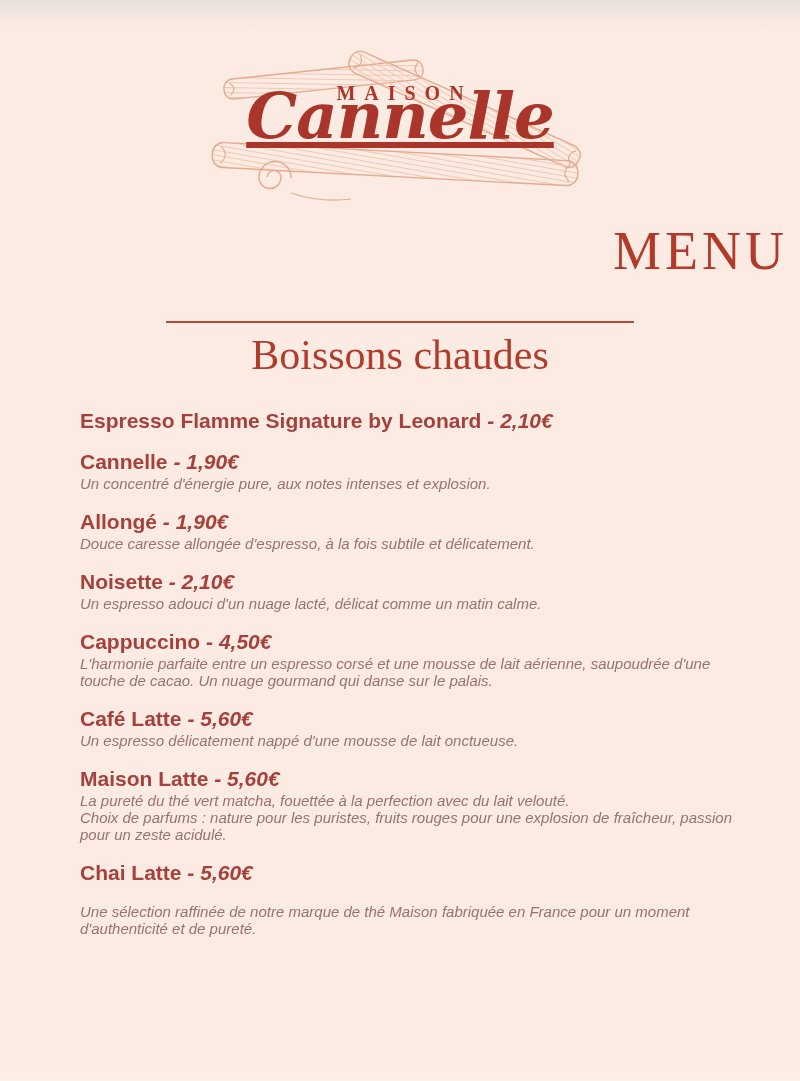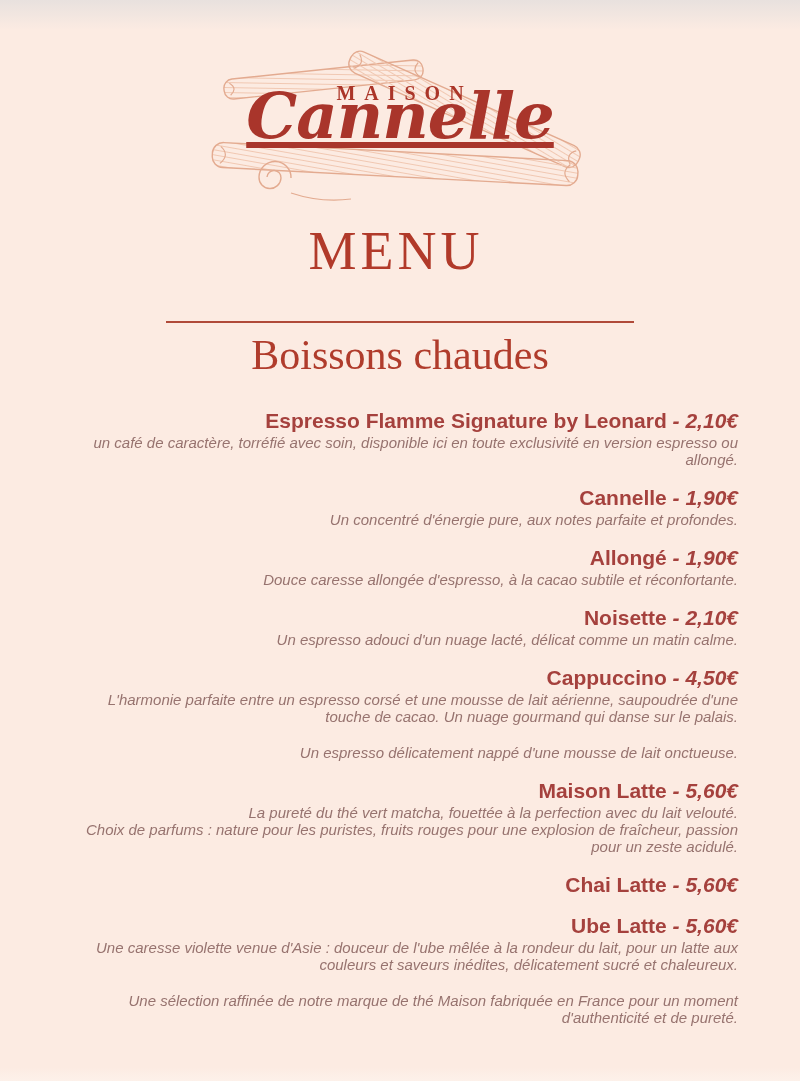--- a/index.html
+++ b/index.html
@@ -18,36 +18,36 @@
     font-family:"Liberation Serif",serif;font-size:20px;font-weight:600;
     letter-spacing:9px;color:#ab3528;text-indent:9px;
   }
   .logo-cannelle{
     position:absolute;top:44px;left:0;width:100%;text-align:center;
     font-family:"DejaVu Serif",serif;font-style:italic;font-weight:bold;
     font-size:64px;line-height:1.0;color:#a9352b;letter-spacing:-1px;text-decoration:underline;
   }
   
   .menu-title{
-    margin:14px 12px 0 0;text-align:center;
+    margin:14px 12px 0 0;text-align:right;
     font-family:"Liberation Serif",serif;font-weight:400;
     font-size:54px;line-height:1.0;color:#b13a2a;letter-spacing:4px;text-indent:4px;
   }
   .divider{
     width:468px;height:2px;background:#b04a39;border:none;
     margin:43px auto 0 auto;
   }
   .section-heading{
     margin:9px 0 0 0;text-align:center;
     font-family:"Liberation Serif",serif;font-weight:500;
     font-size:42px;line-height:1.1;color:#b03c2c;
   }
   
   .items{padding:32px 62px 0 80px;}
-  .item{margin:0 0 19px 0;text-align:right;}
+  .item{margin:0 0 19px 0;}
   .item-name-row{
     font-size:21px;line-height:22px;font-weight:bold;color:#a5413d;
   }
   .item-price,.item-sep{
     font-style:italic;font-weight:bold;color:#a5413d;
   }
   .item-desc{
     font-size:15px;line-height:17px;font-style:italic;color:#97736f;
     white-space:pre-line;margin-top:2px;
   }
@@ -95,59 +95,55 @@
     <h1 class="menu-title">MENU</h1>
 
     <hr class="divider">
 
     <h2 class="section-heading">Boissons chaudes</h2>
   </header>
 
   <main class="items">
   <div class="item">
     <div class="item-name-row"><span>Espresso Flamme Signature by Leonard</span> <span class="item-sep">-</span> <span class="item-price">2,10€</span></div>
-    <div class="item-desc">un café de caractère, torréfié avec soin, disponible ici en toute exclusivité en version espresso ou allongé.</div>
   </div>
 
   <div class="item">
     <div class="item-name-row"><span>Cannelle</span> <span class="item-sep">-</span> <span class="item-price">1,90€</span></div>
-    <div class="item-desc">Un concentré d'énergie pure, aux notes parfaite et profondes.</div>
+    <div class="item-desc">Un concentré d'énergie pure, aux notes intenses et explosion.</div>
   </div>
 
   <div class="item">
     <div class="item-name-row"><span>Allongé</span> <span class="item-sep">-</span> <span class="item-price">1,90€</span></div>
-    <div class="item-desc">Douce caresse allongée d'espresso, à la cacao subtile et réconfortante.</div>
+    <div class="item-desc">Douce caresse allongée d'espresso, à la fois subtile et délicatement.</div>
   </div>
 
   <div class="item">
     <div class="item-name-row"><span>Noisette</span> <span class="item-sep">-</span> <span class="item-price">2,10€</span></div>
     <div class="item-desc">Un espresso adouci d'un nuage lacté, délicat comme un matin calme.</div>
   </div>
 
   <div class="item">
     <div class="item-name-row"><span>Cappuccino</span> <span class="item-sep">-</span> <span class="item-price">4,50€</span></div>
     <div class="item-desc">L'harmonie parfaite entre un espresso corsé et une mousse de lait aérienne, saupoudrée d'une touche de cacao. Un nuage gourmand qui danse sur le palais.</div>
   </div>
 
   <div class="item">
+    <div class="item-name-row"><span>Café Latte</span> <span class="item-sep">-</span> <span class="item-price">5,60€</span></div>
     <div class="item-desc">Un espresso délicatement nappé d'une mousse de lait onctueuse.</div>
   </div>
 
   <div class="item">
     <div class="item-name-row"><span>Maison Latte</span> <span class="item-sep">-</span> <span class="item-price">5,60€</span></div>
     <div class="item-desc">La pureté du thé vert matcha, fouettée à la perfection avec du lait velouté.
 Choix de parfums : nature pour les puristes, fruits rouges pour une explosion de fraîcheur, passion pour un zeste acidulé.</div>
   </div>
 
   <div class="item">
     <div class="item-name-row"><span>Chai Latte</span> <span class="item-sep">-</span> <span class="item-price">5,60€</span></div>
   </div>
 
-  <div class="item">
-    <div class="item-name-row"><span>Ube Latte</span> <span class="item-sep">-</span> <span class="item-price">5,60€</span></div>
-    <div class="item-desc">Une caresse violette venue d'Asie : douceur de l'ube mêlée à la rondeur du lait, pour un latte aux couleurs et saveurs inédites, délicatement sucré et chaleureux.</div>
-  </div>
 
   <div class="item">
     <div class="item-desc">Une sélection raffinée de notre marque de thé Maison fabriquée en France pour un moment d'authenticité et de pureté.</div>
   </div>
 </main>
 </div>
 
 </body></html>

